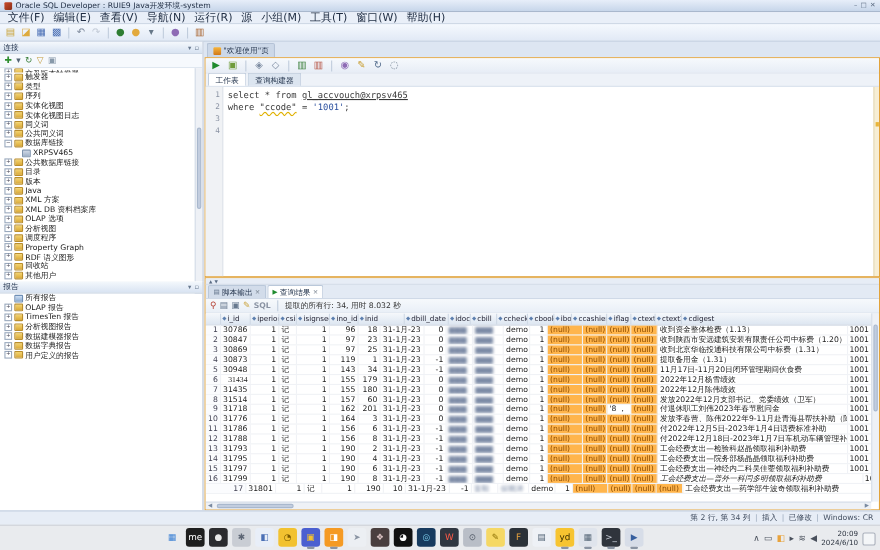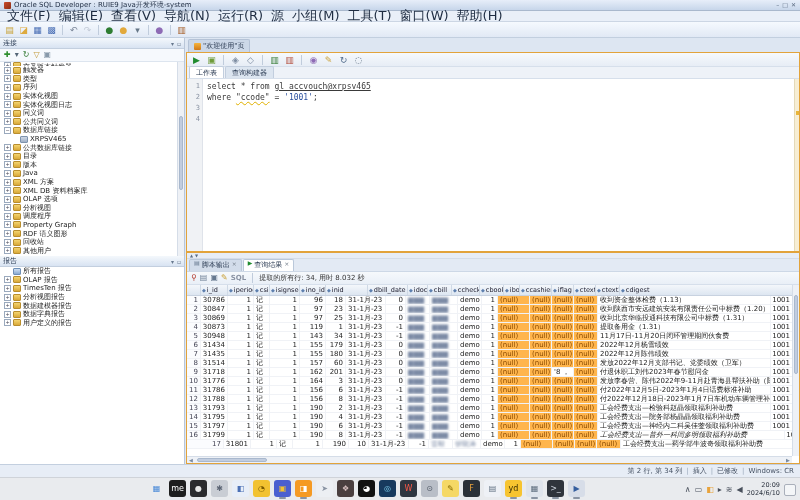--- a/index.html
+++ b/index.html
@@ -5,21 +5,21 @@
 *{margin:0;padding:0;box-sizing:border-box;}
 html,body{width:800px;height:500px;overflow:hidden;}
 body{position:relative;font-family:"DejaVu Sans","Liberation Sans",sans-serif;background:#dfe7f2;color:#333;font-size:8px;}
 
 
 .titlebar{position:absolute;top:0;left:0;right:0;height:11px;background:linear-gradient(#e7eef9,#c7d6ea);border-bottom:1px solid #a9b8cd;display:flex;align-items:center;gap:3px;padding:0 4px;}
 .app-icon{width:7px;height:7px;background:linear-gradient(135deg,#c94a2a,#8c2f16);border-radius:1px;flex:none;}
 .title-text{font-size:7px;color:#1e2c42;white-space:nowrap;}
 .win-ctrls{margin-left:auto;display:flex;gap:3px;color:#5a6a80;font-size:6px;line-height:6px;}
 .menubar{position:absolute;top:11px;left:0;right:0;height:11px;background:#e9eff8;border-bottom:1px solid #ccd6e4;display:flex;align-items:center;padding-left:3px;}
-.menu-item{font-size:13px;padding:0 4px;color:#1e2c42;white-space:nowrap;}
+.menu-item{font-size:10px;padding:0 4px;color:#1e2c42;white-space:nowrap;}
 .main-toolbar{position:absolute;top:22px;left:0;right:0;height:16px;background:linear-gradient(#f5f9fe,#e1e9f5);border-bottom:1px solid #c2cfdf;display:flex;align-items:center;gap:1px;padding-left:3px;}
 .tbi{width:13px;height:13px;display:flex;align-items:center;justify-content:center;font-size:9px;border-radius:2px;}
 .tb-sep{width:1px;height:10px;background:#c0ccdc;margin:0 3px;}
 
 
 .left-panel{position:absolute;left:0;width:185px;background:#fff;border-right:1px solid #b9c6d8;overflow:hidden;}
 #connections-panel{top:38px;height:218px;}
 #reports-panel{top:256px;height:208px;}
 .panel-header{height:11px;background:linear-gradient(#f4f8fc,#d8e3f2);border-bottom:1px solid #c3cfdf;display:flex;align-items:center;padding:0 3px;font-size:7px;color:#23344e;}
 .ph-btns{margin-left:auto;display:flex;gap:3px;color:#68798f;font-size:6px;}
@@ -62,21 +62,21 @@
 .tok-link{text-decoration:underline;}
 .tok-warn{text-decoration:underline wavy #e0b000;text-decoration-skip-ink:none;}
 .tok-string{color:#2a4f9e;}
 .ann-strip{position:absolute;right:0;top:26px;bottom:0;width:5px;background:#f7eed4;border-left:1px solid #e4d9b8;}
 .ann-mark{position:absolute;left:1px;top:32px;width:3px;height:4px;background:#e8b53a;}
 
 
 #results{position:absolute;left:186px;top:252px;right:0;height:212px;border:1px solid #e2a33b;background:#fff;}
 .splitter{height:6px;background:#e7edf6;border-bottom:1px solid #d4dce8;display:flex;align-items:center;gap:2px;padding-left:3px;font-size:4px;color:#5a6c84;line-height:4px;}
 .res-tabs{height:13px;background:#e3eaf4;display:flex;align-items:flex-end;gap:1px;padding-left:2px;border-bottom:1px solid #cdd8e6;}
-.res-tab{height:12px;display:flex;align-items:flex-start;gap:2px;padding:0 4px;font-size:7px;background:#d2dcea;border:1px solid #bac8da;border-bottom:none;border-radius:2px 2px 0 0;color:#2a3a52;white-space:nowrap;}
+.res-tab{height:12px;display:flex;align-items:center;gap:2px;padding:0 4px;font-size:7px;background:#d2dcea;border:1px solid #bac8da;border-bottom:none;border-radius:2px 2px 0 0;color:#2a3a52;white-space:nowrap;}
 .res-tab.active{background:#fff;}
 .res-ico{font-size:6px;line-height:6px;}
 .res-toolbar{height:13px;background:linear-gradient(#f6f9fc,#e9eff7);border-bottom:1px solid #d6dfeb;display:flex;align-items:center;gap:3px;padding:0 4px;}
 .res-toolbar .sql-label{color:#8a93a3;font-size:7px;font-weight:bold;}
 .fetched{font-size:7px;color:#333;}
 .grid{position:absolute;top:32px;left:0;right:7px;bottom:7px;overflow:hidden;background:#fff;}
 .grid-header{display:flex;height:11px;background:linear-gradient(#f4f7fb,#dde6f1);border-bottom:1px solid #c8d2e0;}
 .gh-cell{font-size:6.5px;display:flex;align-items:center;gap:1px;padding:0 1px;border-right:1px solid #cfd9e5;color:#223;overflow:hidden;white-space:nowrap;flex:none;}
 .sort-glyph{color:#5d7fae;font-size:5px;}
 .grid-row{display:flex;height:9px;border-bottom:1px solid #f0f2f6;}
@@ -592,21 +592,21 @@
           <div class="g-cell r" style="width: 16px;">1</div>
           <div class="g-cell null-cell" style="width: 32px;">(null)</div>
           <div class="g-cell null-cell" style="width: 22px;">(null)</div>
           <div class="g-cell null-cell" style="width: 22px;">(null)</div>
           <div class="g-cell null-cell" style="width: 24px;">(null)</div>
           <div class="g-cell" style="width: 173px;">11月17日-11月20日闭环管理期间伙食费</div>
           <div class="g-cell r" style="width: 22px;">1001</div>
         </div>
         <div class="grid-row">
           <div class="g-cell rownum" style="width: 14px;">6</div>
-          <div class="g-cell r" style="width: 27px;">31434</div>
+          <div class="g-cell r" style="width: 27px; font-family: Liberation Serif, serif;">31434</div>
           <div class="g-cell r" style="width: 26px;">1</div>
           <div class="g-cell" style="width: 16px;">记</div>
           <div class="g-cell r" style="width: 30px;">1</div>
           <div class="g-cell r" style="width: 26px;">155</div>
           <div class="g-cell r" style="width: 20px;">179</div>
           <div class="g-cell" style="width: 40px;">31-1月-23</div>
           <div class="g-cell r" style="width: 20px;">0</div>
           <div class="g-cell" style="width: 24px;">
             <span class="blurred">▆▆▆</span>
           </div>

